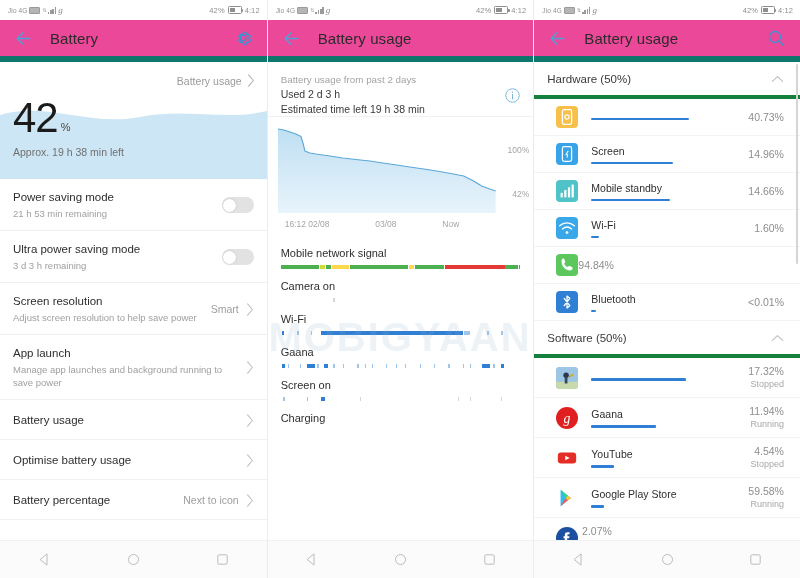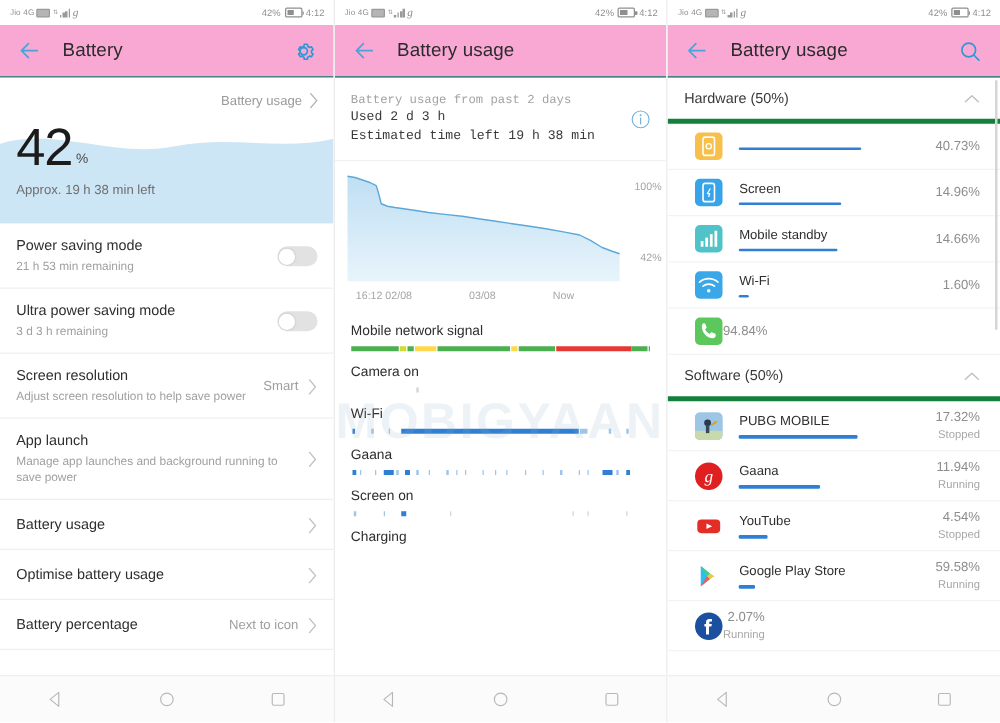--- a/index.html
+++ b/index.html
@@ -56,22 +56,22 @@
     width: 1.5px; height: 3px; background: #8f8f8f; border-radius: 0 1px 1px 0;
   }
   .sb-batt i { position:absolute; left:1px; top:1px; bottom:1px; width: 5.2px; background:#8f8f8f; display:block; }
 
   
   .appbar {
     height: 42px;
     display: flex;
     align-items: center;
     padding: 0 14px;
-    background: #f9a8d4;
-    border-bottom: 1px solid #0f766e;
+    background: #ec4899;
+    border-bottom: 6px solid #0f766e;
   }
   .appbar .title {
     font-size: 15px;
     color: #2b2b2b;
     margin-left: 17px;
     font-weight: 400;
     letter-spacing: .1px;
   }
   .back-arrow { width: 19px; height: 19px; flex: none; }
   .appbar .spacer { flex: 1; }
@@ -113,34 +113,33 @@
     position: relative; flex:none;
   }
   .toggle i {
     position:absolute; left: 1.5px; top: 1.5px; width: 13px; height: 13px;
     border-radius:50%; background: #fff; display:block;
     box-shadow: 0 0 2px rgba(0,0,0,.18);
   }
 
   
   .usage-head {
-    padding: 11px 13px 12px 13px;
+    padding: 11px 13px 0 13px;
     position: relative;
     border-bottom: 1px solid #f1f1f1;
-    font-family: Liberation Mono, monospace;
   }
   .uh-line1 { font-size: 9.8px; color: #a3a3a3; line-height:14px; }
   .uh-line2 { font-size: 10.5px; color: #3a3a3a; line-height:14.5px; }
   .uh-line3 { font-size: 10.5px; color: #3a3a3a; line-height:14.5px; }
   .info-ic { position:absolute; right: 12px; top: 25px; width: 17px; height: 17px;}
 
   .chartbox { position: relative; height: 115px; padding: 8px 34px 0 8px; }
   .chart-svg { width: 100%; height: 92px; display:block; }
   .chart-lbl { position:absolute; font-size: 8.5px; color: #a5a5a5; }
-  .lbl-100 { right: 4px; top: 15px; }
+  .lbl-100 { right: 4px; top: 28px; }
   .lbl-42  { right: 4px; top: 72px; }
   .axis-row {
     display:flex; justify-content:space-between;
     padding: 2px 40px 0 9px; font-size: 8.5px; color: #a5a5a5;
   }
 
   .timeline-block { padding: 4px 13px 0 13px; }
   .tl-item { margin-top: 9px; }
   .tl-label { font-size: 11px; color: #2e2e2e; line-height: 16px; }
   .tl-bar { height: 4px; margin-top: 4px; width: 100%; position: relative; }
@@ -616,40 +615,54 @@
           <svg viewBox="0 0 24 24" width="22" height="22">
               <path d="M7.5 5c1 0 1.4.3 1.8 1.3l.7 1.7c.3.8.1 1.2-.5 1.7l-.7.6c.9 1.9 2.1 3.1 4 4l.6-.7c.5-.6.9-.8 1.7-.5l1.7.7c1 .4 1.3.8 1.3 1.8 0 1.4-1.1 2.4-2.6 2.4C10.5 18 6 13.5 6 7.6 6 6.1 6.9 5 7.5 5z" fill="#fff"></path>
             </svg>
         </div>
         <div class="app-right">
           <div class="app-pct">94.84%</div>
           <div class="app-state"></div>
         </div>
       </div>
 
+      <div class="app-row">
+        <div class="app-ic" style="background:#2f7fd4">
+          <svg viewBox="0 0 24 24" width="22" height="22">
+              <path d="M9 8l6 8-3 2.5V5.5l3 2.5-6 8" fill="none" stroke="#fff" stroke-width="1.4" stroke-linejoin="round" stroke-linecap="round"></path>
+            </svg>
+        </div>
+        <div class="app-mid">
+          <div class="app-name">Bluetooth</div>
+          <div class="app-meter" style="width:3%"></div>
+        </div>
+        <div class="app-right">
+          <div class="app-pct">&lt;0.01%</div>
+          <div class="app-state"></div>
+        </div>
+      </div>
 
       <div class="group-head">
         <span class="gh-title">Software (50%)</span>
         <svg class="caret" viewBox="0 0 16 10">
             <path d="M1.5 8L8 2l6.5 6" fill="none" stroke="#bdbdbd" stroke-width="1.3" stroke-linecap="round" stroke-linejoin="round"></path>
           </svg>
       </div>
 
       <div class="app-row">
         <div class="app-ic" style="background:#7fb4dd;overflow:hidden">
           <svg viewBox="0 0 24 24" width="22" height="22">
               <rect width="24" height="24" fill="#9dc6e5"></rect>
               <path d="M0 16h24v8H0z" fill="#c8d9ac"></path>
               <circle cx="11" cy="9" r="3" fill="#2b3a4a"></circle>
               <rect x="9.5" y="11" width="3" height="7" fill="#36485c"></rect>
               <path d="M14 10l5-3v2l-5 3z" fill="#d8a21a"></path>
             </svg>
         </div>
         <div class="app-mid">
-          <div class="app-name">PUBG MOBILE</div>
           <div class="app-meter" style="width:60%"></div>
         </div>
         <div class="app-right">
           <div class="app-pct">17.32%</div>
           <div class="app-state">Stopped</div>
         </div>
       </div>
 
       <div class="app-row">
         <div class="app-ic" style="background:#e02020;border-radius:50%">

